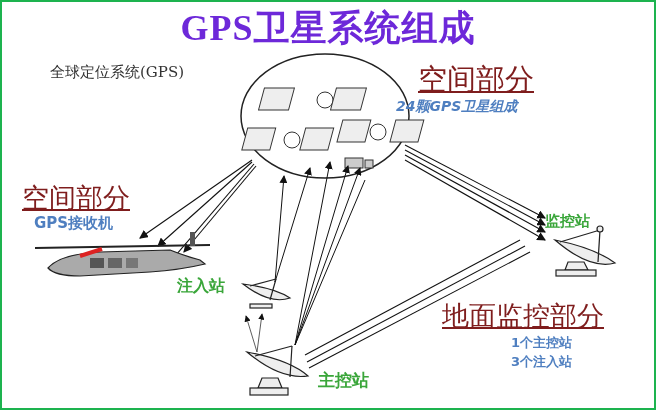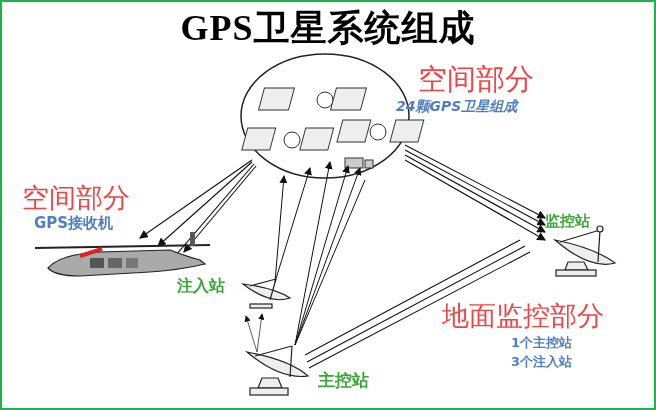--- a/index.html
+++ b/index.html
@@ -1,35 +1,36 @@
 <!DOCTYPE html>
 <html><head>
 <meta charset="utf-8">
 <style>
   html, body { margin:0; padding:0; }
   body { width:656px; height:410px; background:#fff; position:relative; overflow:hidden;
          font-family:"DejaVu Sans","Liberation Sans",sans-serif; }
   .frame { position:absolute; left:0; top:0; width:652px; height:406px; border:2px solid #1db34f; border-right-width:2px; }
   .title { position:absolute; left:0; width:656px; top:4px; text-align:center; font-family:"Liberation Serif","DejaVu Serif",serif;
-           font-weight:bold; font-size:36px; color:#000000; letter-spacing:1px; }
+           font-weight:bold; font-size:36px; color:#6d28d9; letter-spacing:1px; }
   .intro { position:absolute; left:50px; top:62px; font-family:"DejaVu Serif","Liberation Serif",serif; font-size:15px; color:#333; line-height:21px; }
-  .sec-title { position:absolute; font-family:"DejaVu Sans",sans-serif; color:#ef4444; }
+  .sec-title { position:absolute; font-family:"DejaVu Sans",sans-serif; color:#7f1d1d;text-decoration:underline; }
   .sec-sub { position:absolute; font-weight:bold; color:#4f7fc0; font-size:14px; }
   .green { position:absolute; color:#3aa63a; font-weight:bold; }
   svg.diagram { position:absolute; left:0; top:0; }
   .ground-list { position:absolute; left:463px; top:333px; color:#4f7fc0; font-weight:bold; font-size:13px; line-height:19px;margin-left:48px; }
 </style>
 </head>
 <body>
 
 <div class="frame"></div>
 
 <div class="title">GPS卫星系统组成</div>
 
 <div class="intro">
+  <div>全球定位系统(GPS)</div>
 </div>
 
 <svg class="diagram" width="656" height="410" viewBox="0 0 656 410">
   <defs>
     <marker id="ah" markerWidth="8" markerHeight="8" refX="7" refY="4" orient="auto">
       <path d="M0,0 L8,4 L0,8 z" fill="#111"></path>
     </marker>
   </defs>
 
   <ellipse cx="325" cy="116" rx="84" ry="62" fill="none" stroke="#222" stroke-width="1.5"></ellipse>

